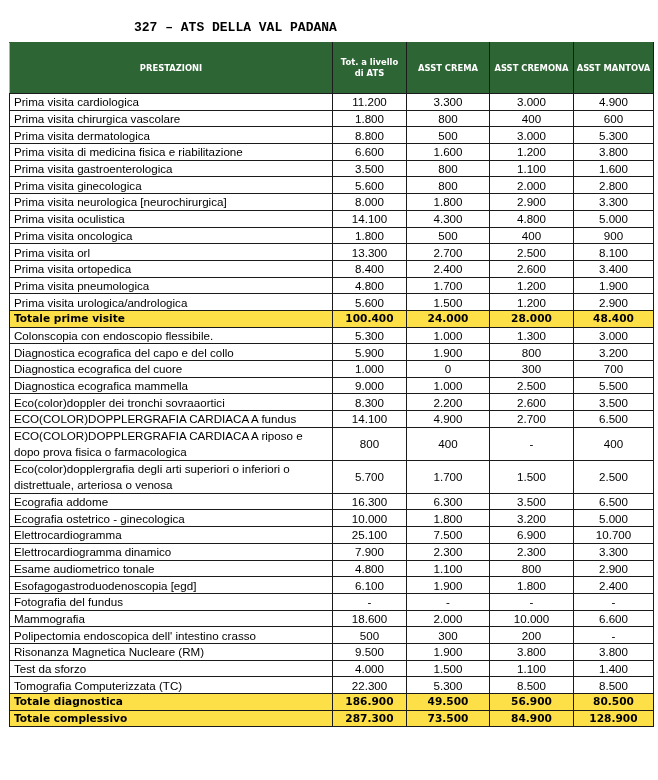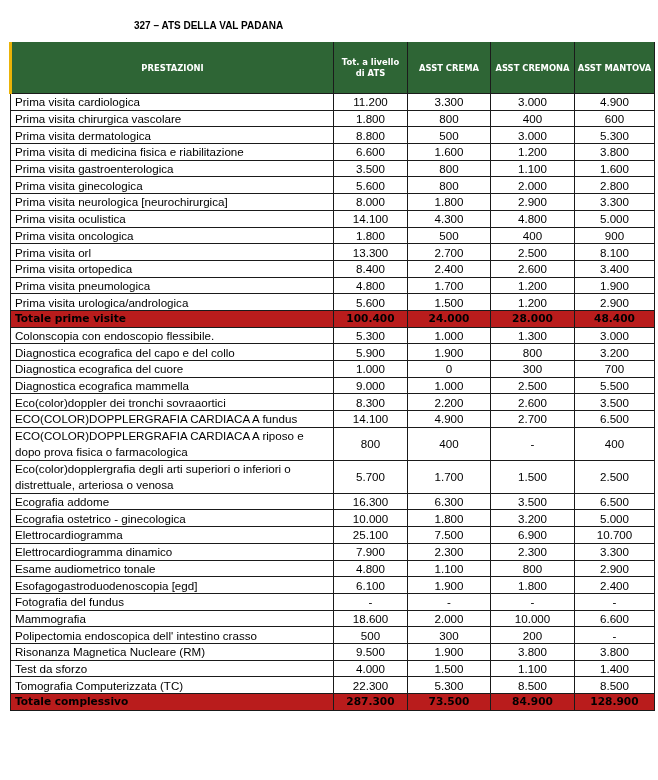--- a/index.html
+++ b/index.html
@@ -1,36 +1,36 @@
 <!DOCTYPE html>
 <html><head>
 <meta charset="utf-8">
 <style>
   html, body { margin: 0; padding: 0; background: #ffffff; }
   body { width: 658px; height: 780px; position: relative; overflow: hidden;
          font-family: "Liberation Sans", "DejaVu Sans", sans-serif; color: #000; }
-  .title { position: absolute; left: 134px; top: 20px; font-size: 10px; font-weight: bold;
-           letter-spacing: 0; font-family: Liberation Sans, sans-serif; }
+  .title { position: absolute; left: 134px; top: 20px; font-size: 13px; font-weight: bold;
+           letter-spacing: 0; font-family: Liberation Mono, monospace; }
   table.grid { position: absolute; left: 9px; top: 42px; width: 644px;
                border-collapse: collapse; table-layout: fixed; }
   table.grid col.c0 { width: 323px; }
   table.grid col.c1 { width: 74px; }
   table.grid col.c2 { width: 83px; }
   table.grid col.c3 { width: 84px; }
   table.grid col.c4 { width: 80px; }
   table.grid th { background: #2E6535; color: #ffffff; font-family: "DejaVu Sans", sans-serif;
                   font-size: 8.4px; font-weight: bold; height: 50px; padding: 0 2px;
                   text-align: center; vertical-align: middle; border: 1px solid #1b1b1b;
                   border-top: 1px solid #2E6535; line-height: 11px; }
-  table.grid th:first-child { border-left: 3px solid #eab308; }
+  table.grid th:first-child { border-left: 1px solid #eab308; }
   table.grid td { border: 1px solid #1a1a1a; font-size: 11.6px; height: 15.7px;
                   padding: 0 4px; line-height: 15px; white-space: nowrap; overflow: hidden; }
   table.grid td.num { text-align: center; padding: 0; }
   table.grid tr.two td { height: 32px; white-space: normal; line-height: 16px; }
-  table.grid tr.total td { background: #b91c1c; font-weight: bold; font-family: "DejaVu Sans", sans-serif;
+  table.grid tr.total td { background: #fde047; font-weight: bold; font-family: "DejaVu Sans", sans-serif;
                            font-size: 10.6px; }
 </style>
 </head>
 <body>
 
 <div class="title">327 – ATS DELLA VAL PADANA</div>
 
 <table class="grid">
   <colgroup>
       <col class="c0">
@@ -281,20 +281,27 @@
         <td class="num">1.400</td>
       </tr>
       <tr>
         <td>Tomografia Computerizzata (TC)</td>
         <td class="num">22.300</td>
         <td class="num">5.300</td>
         <td class="num">8.500</td>
         <td class="num">8.500</td>
       </tr>
       <tr class="total">
+        <td>Totale diagnostica</td>
+        <td class="num">186.900</td>
+        <td class="num">49.500</td>
+        <td class="num">56.900</td>
+        <td class="num">80.500</td>
+      </tr>
+      <tr class="total">
         <td>Totale complessivo</td>
         <td class="num">287.300</td>
         <td class="num">73.500</td>
         <td class="num">84.900</td>
         <td class="num">128.900</td>
       </tr>
     </tbody>
 </table>
 
 </body></html>

